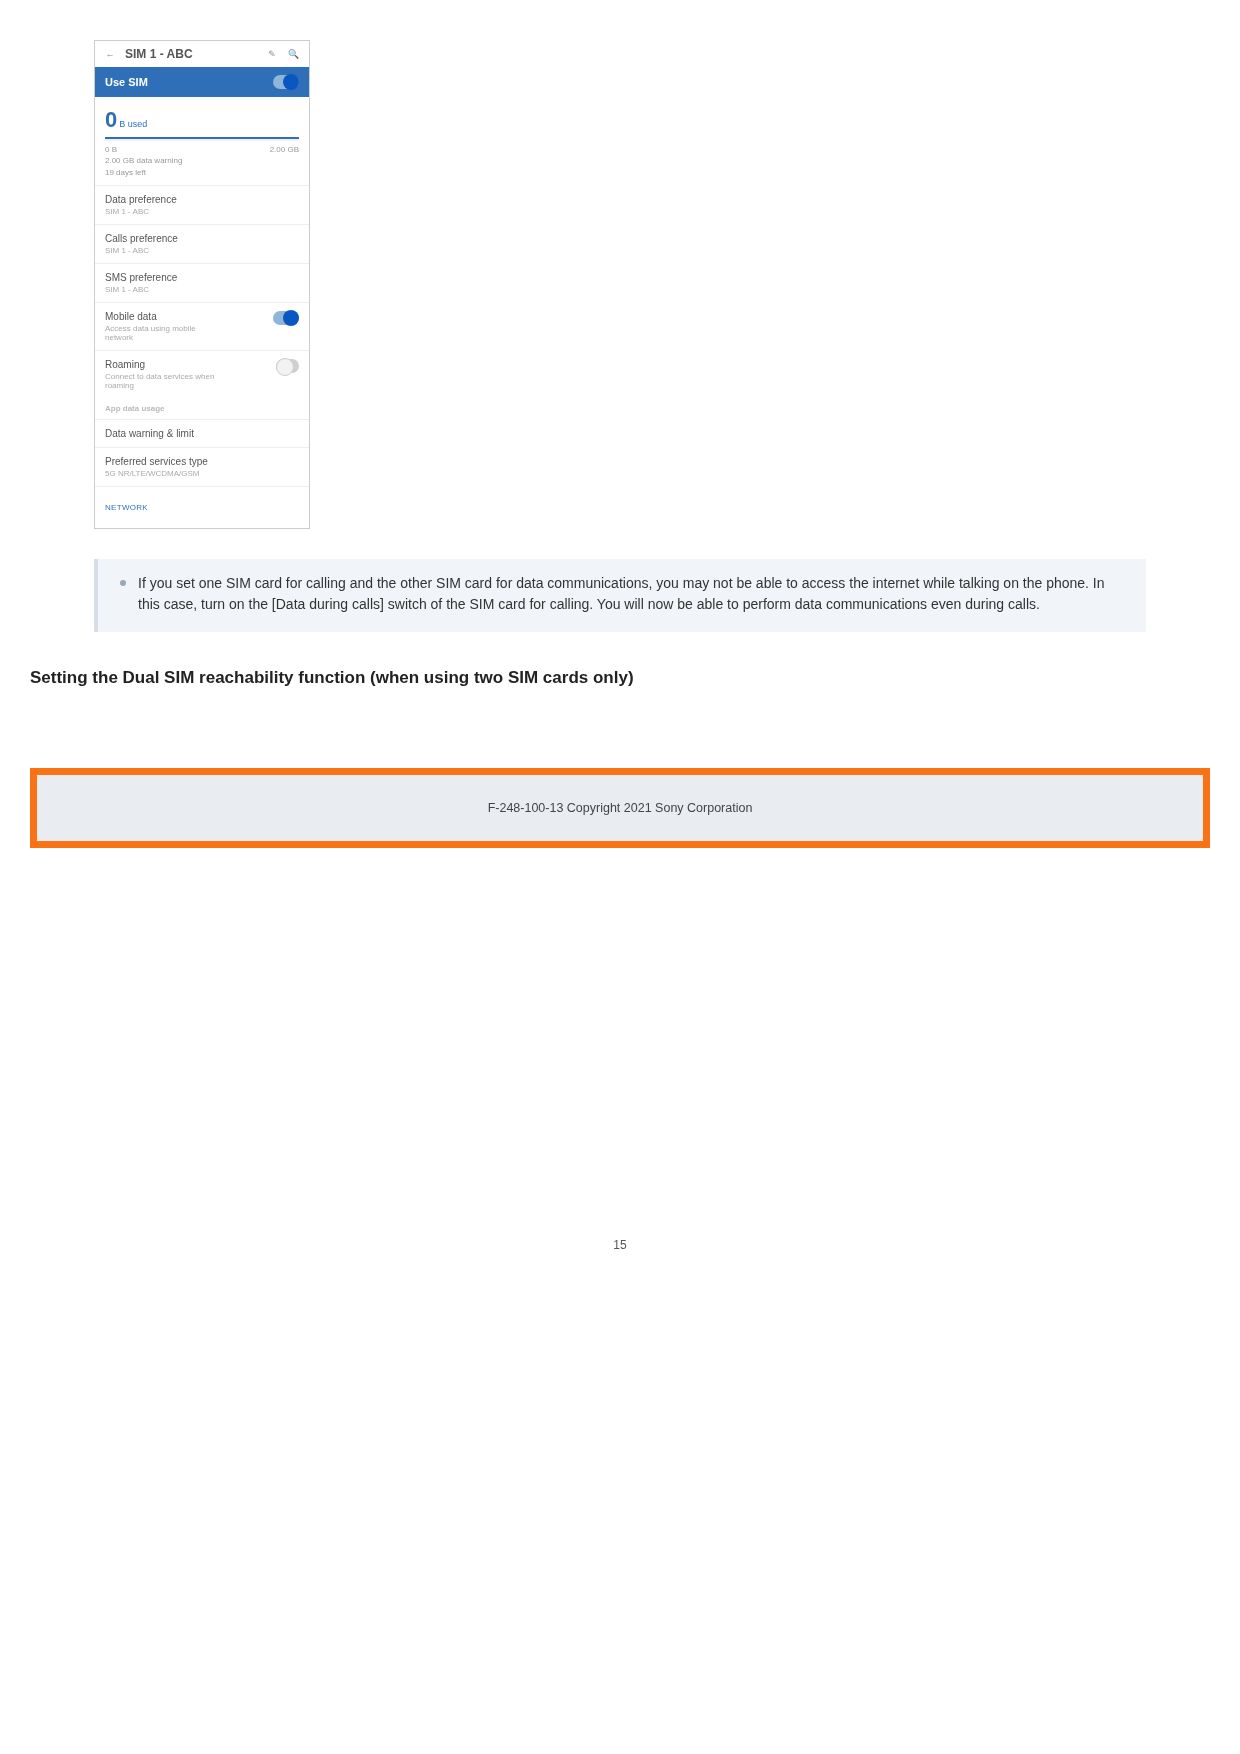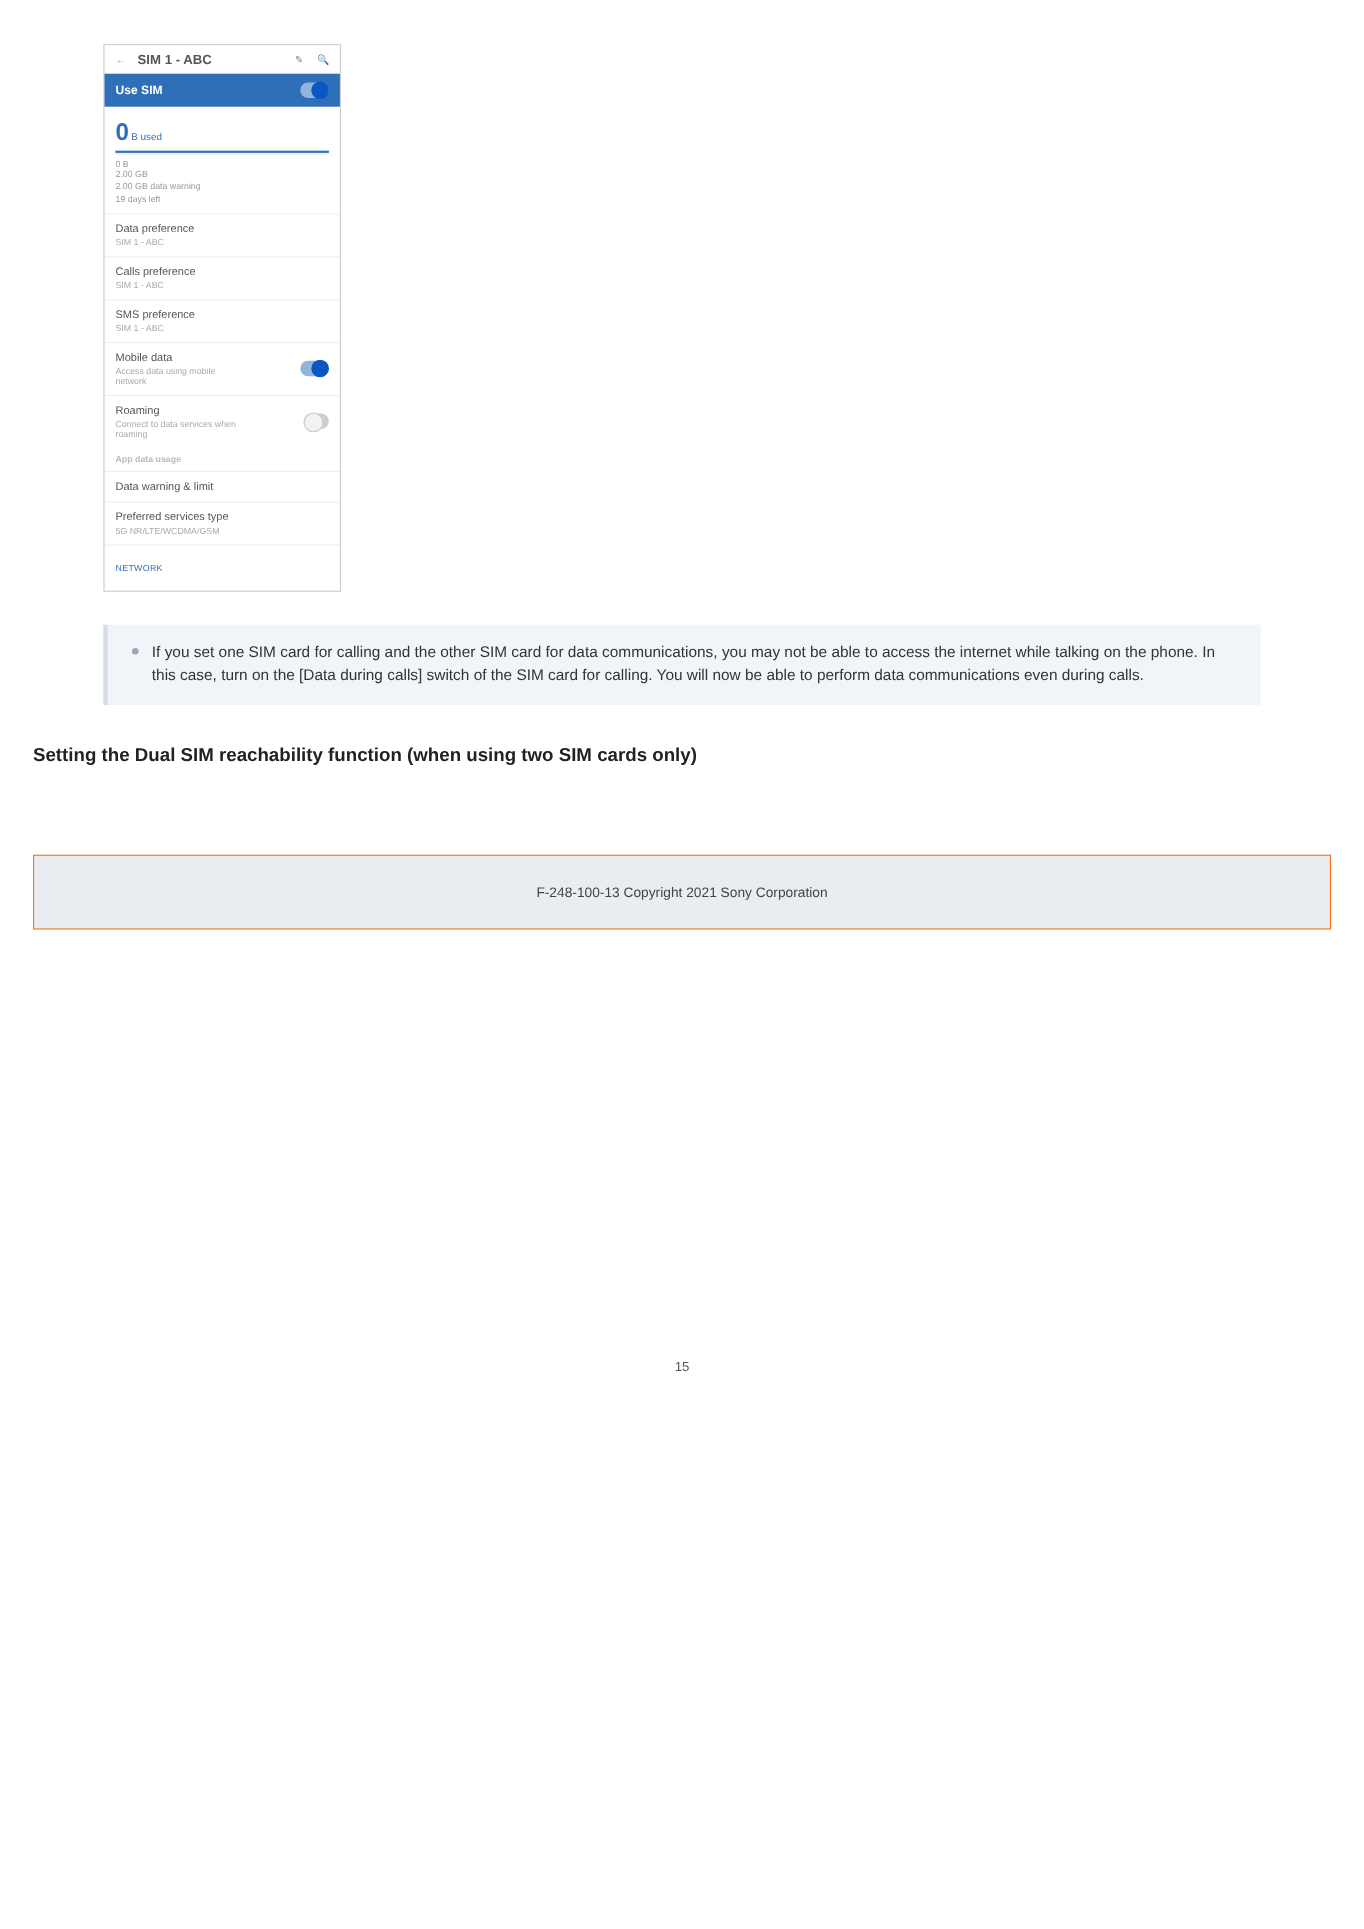--- a/index.html
+++ b/index.html
@@ -58,29 +58,29 @@
   .switch.off { background: #cfcfcf; }
   .switch.off::after {
     content: ""; position: absolute; left: 0; top: -1px;
     width: 16px; height: 16px; border-radius: 50%;
     background: #f2f2f2; border: 1px solid #ccc;
   }
   .usage-block { padding: 10px 10px 6px 10px; }
   .big-zero { color: #2f6fb7; font-size: 22px; font-weight: bold; display: inline-block; }
   .b-used { color: #2f6fb7; font-size: 9px; margin-left: 2px; }
   .usage-bar { height: 4px; background: #eef2f6; margin-top: 4px; border-top: 2px solid #2f6fb7; }
-  .usage-row { display: flex; justify-content: space-between; color: #999; margin-top: 4px; font-size: 8px; flex-direction: column; }
+  .usage-row { display: flex; justify-content: space-between; color: #999; margin-top: 4px; font-size: 8px; }
   .warn-line { color: #999; font-size: 8px; margin-top: 2px; line-height: 1.3; }
   .phone-item {
     padding: 8px 10px;
     border-top: 1px solid #eee;
   }
   .phone-item .lbl { color: #555; font-size: 10px; }
   .phone-item .sub { color: #aaa; font-size: 8px; margin-top: 2px; }
-  .phone-item.flex { display: flex; align-items: center; justify-content: space-between; gap: 48px; }
+  .phone-item.flex { display: flex; align-items: flex-start; justify-content: space-between; gap: 48px; }
   .phone-section-label { color: #bbb; font-size: 8px; padding: 6px 10px; font-weight: bold; }
   .net-footer { color: #2f6fb7; font-size: 8px; padding: 16px 10px; border-top: 1px solid #eee; text-transform: uppercase; letter-spacing: 0.3px; }
 
   
   .hint-box {
     background: #f1f4f8;
     border-left: 4px solid #d6dde6;
     margin: 30px 64px 0 64px;
     padding: 14px 18px 16px 18px;
   }
@@ -127,21 +127,21 @@
     padding: 0 4px;
     font-weight: bold;
     font-size: 15px;
     line-height: 1;
   }
 
   
   .footer-bar {
     margin-top: 80px;
     background: #e9edf2;
-    border: 1px solid #f97316;
+    border: 7px solid #f97316;
     text-align: center;
     padding: 26px 10px;
     font-size: 12.5px;
     color: #444;
   }
   .page-number {
     text-align: center;
     font-size: 12px;
     color: #555;
     margin-top: 390px;

